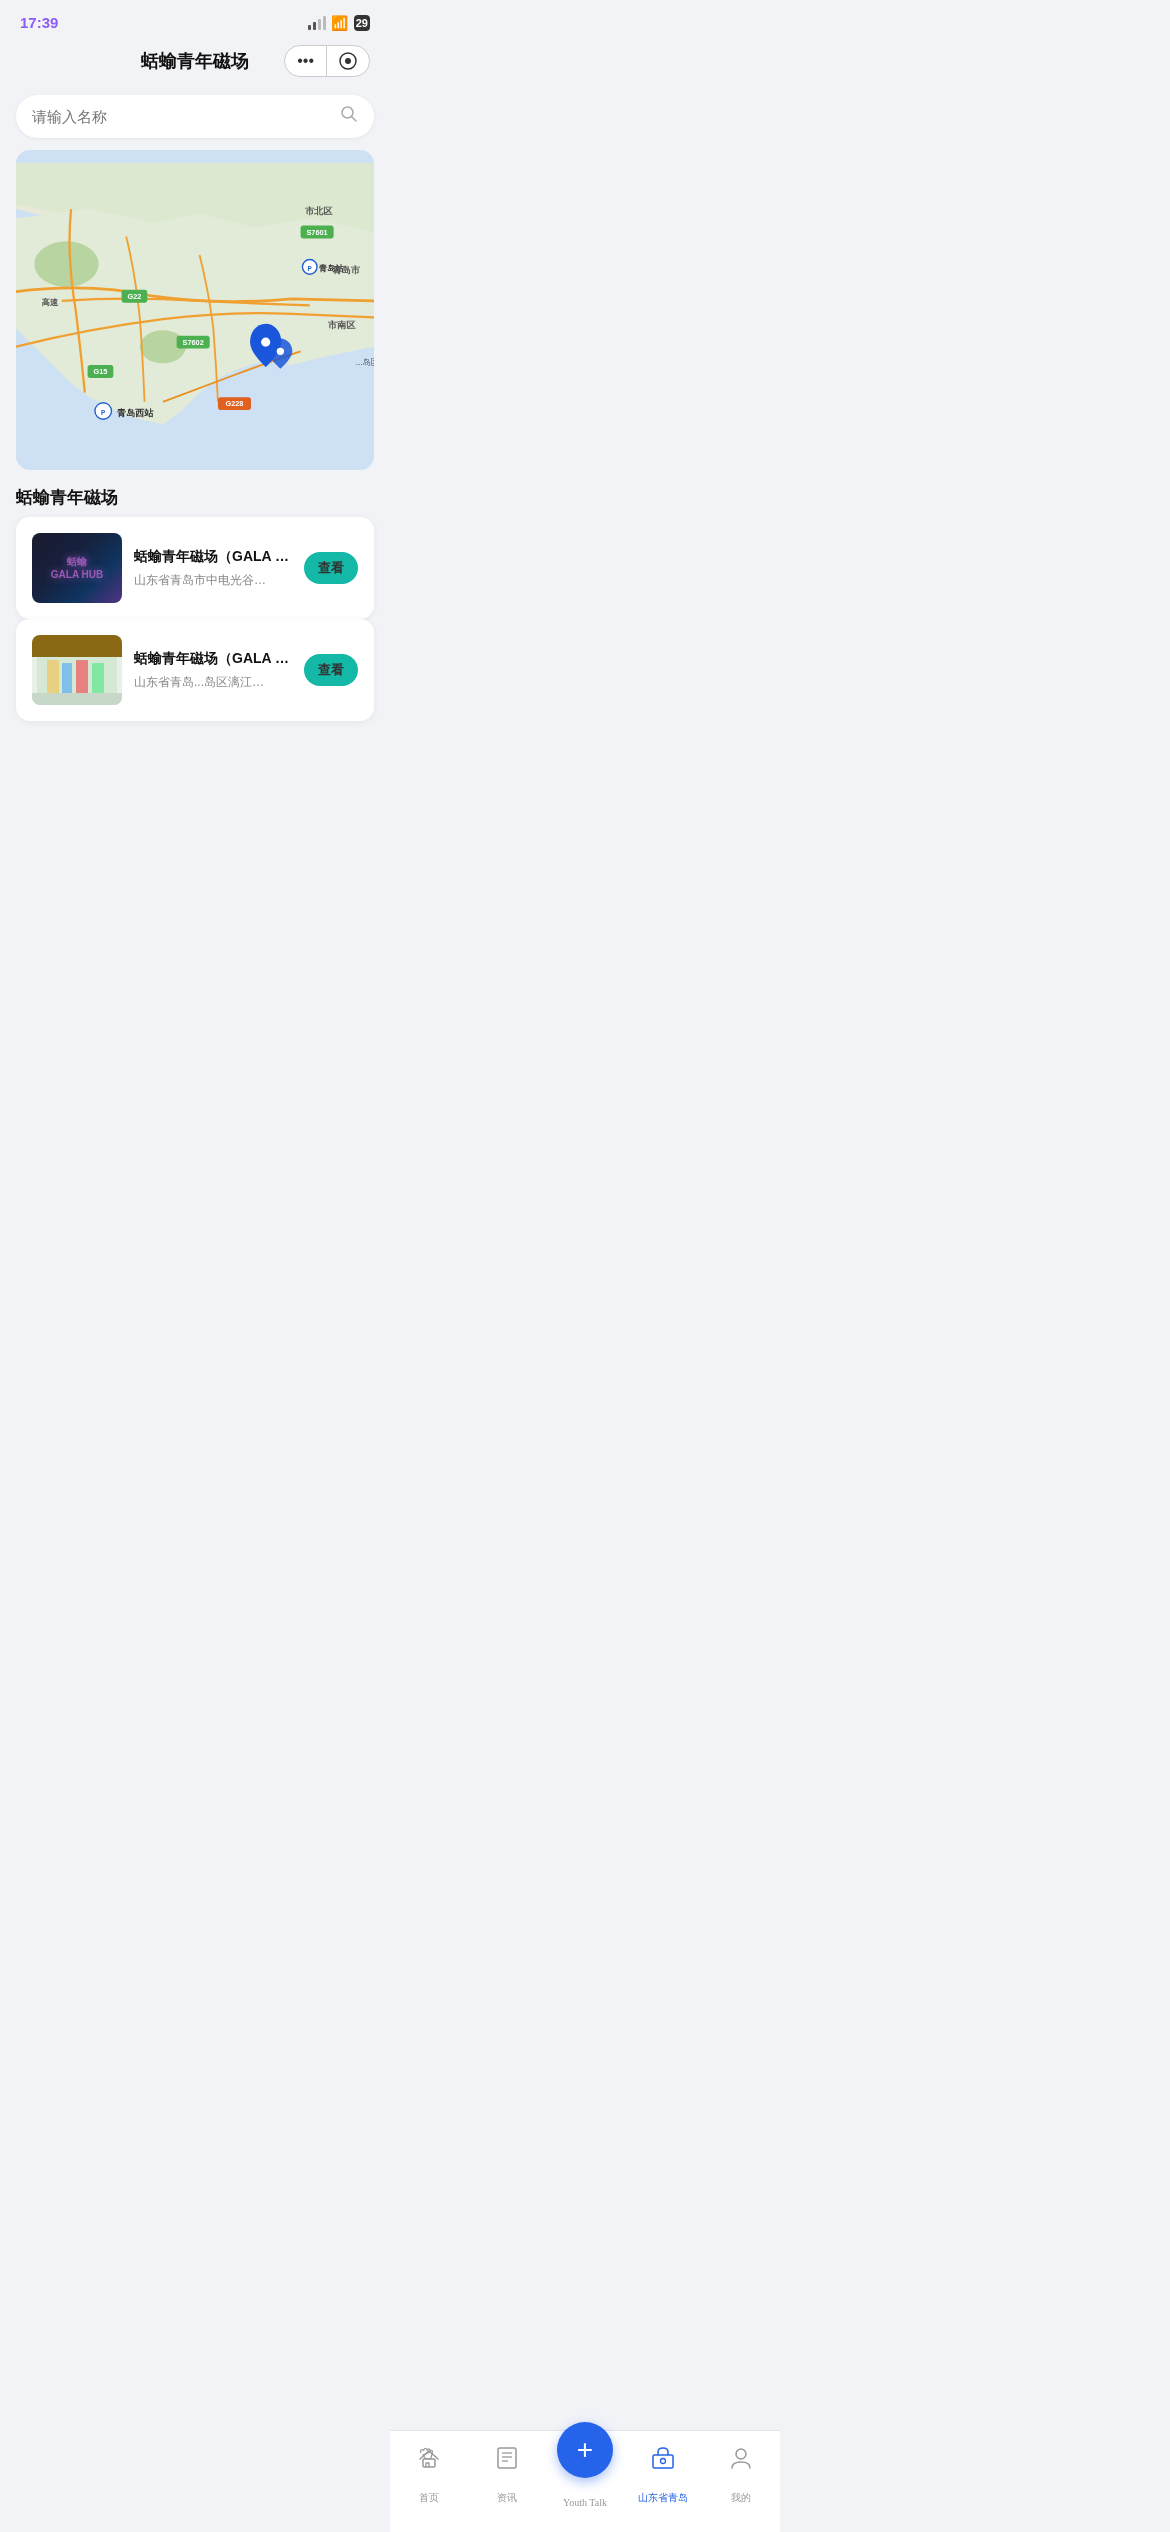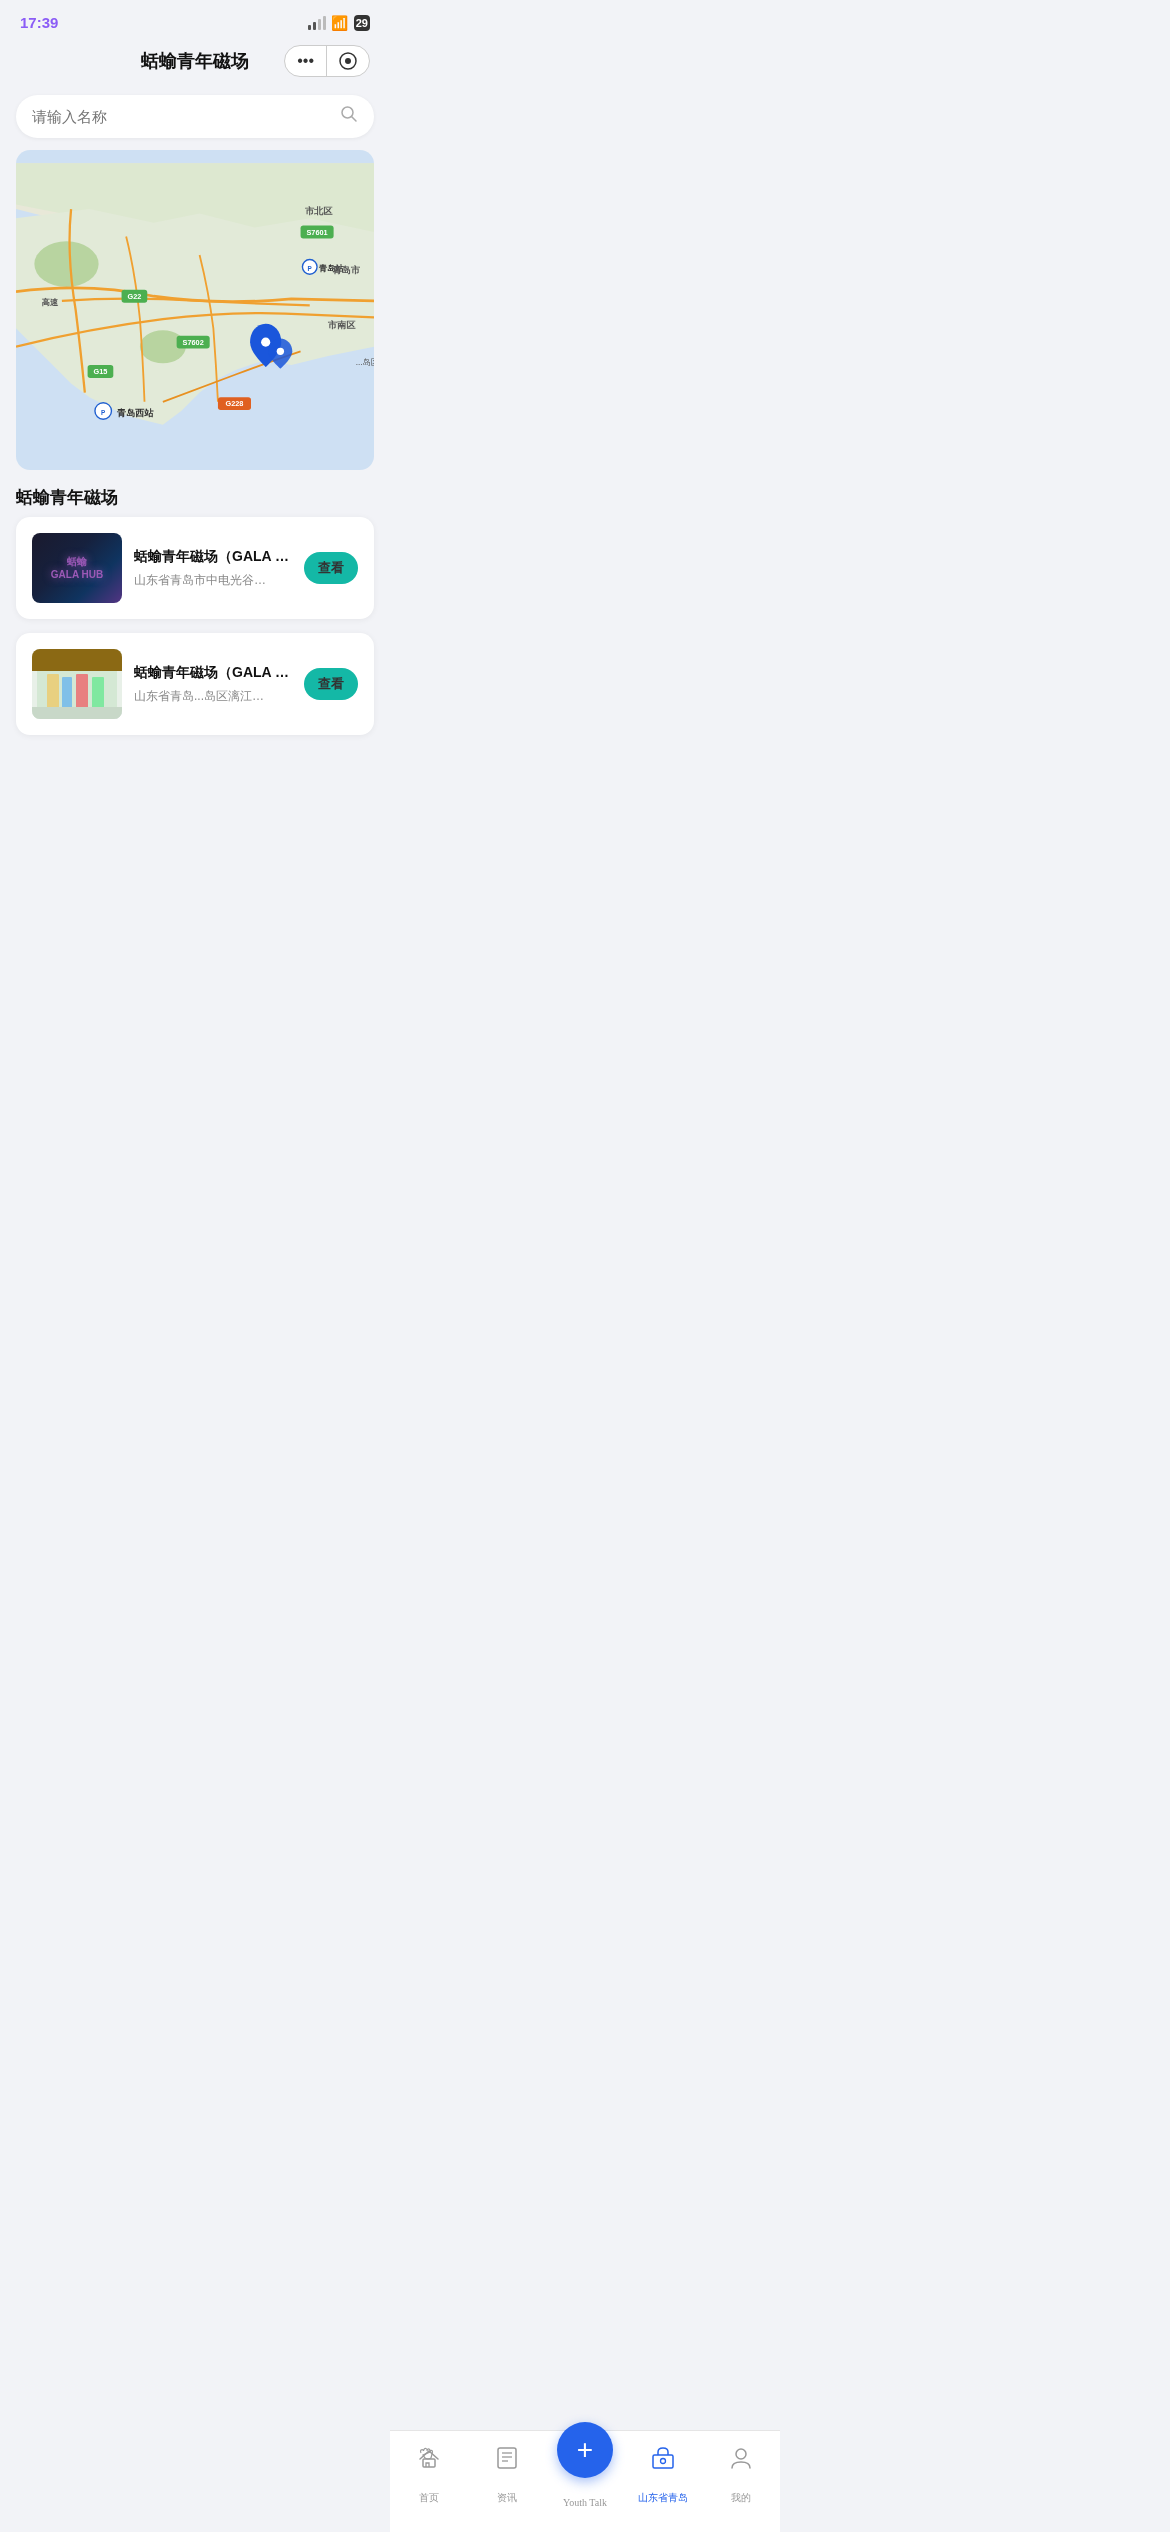--- a/index.html
+++ b/index.html
@@ -126,21 +126,20 @@
       font-size: 17px;
       font-weight: 700;
       color: #111;
     }
 
     
     .cards-container {
       padding: 0 16px;
       display: flex;
       flex-direction: column;
-      gap: 14px;
       padding-bottom: 100px;
     }
     .card {
       background: #fff;
       border-radius: 14px;
       padding: 16px;
       display: flex;
       align-items: center;
       gap: 12px;
       box-shadow: 0 1px 6px rgba(0,0,0,0.06);

